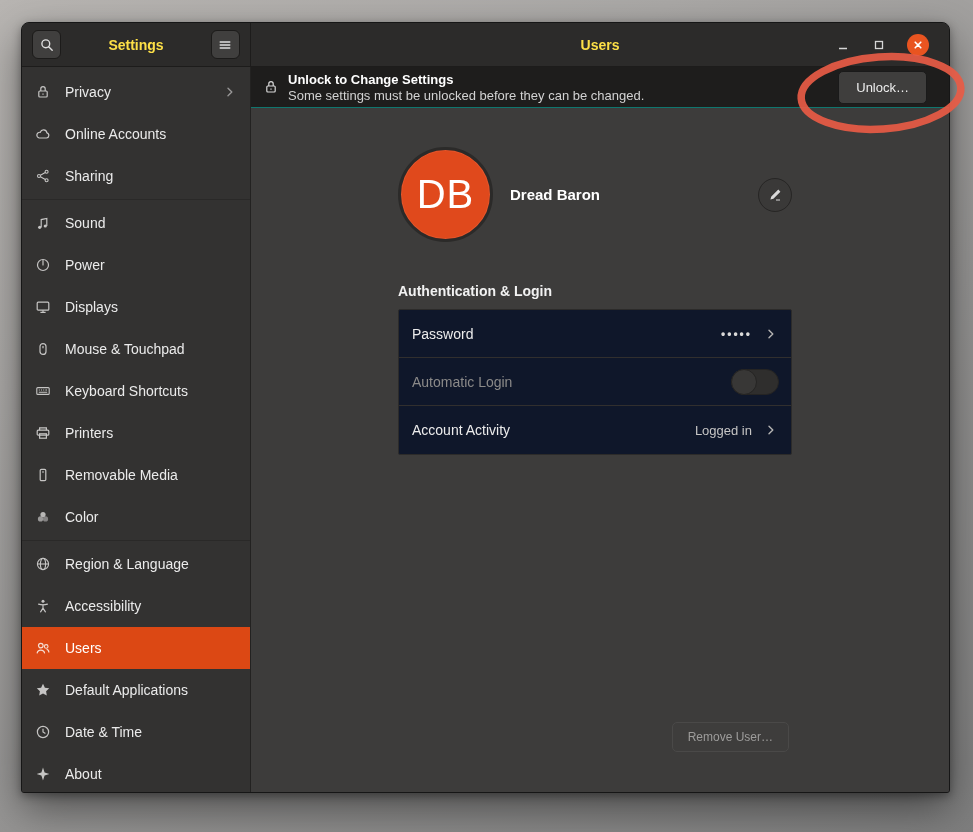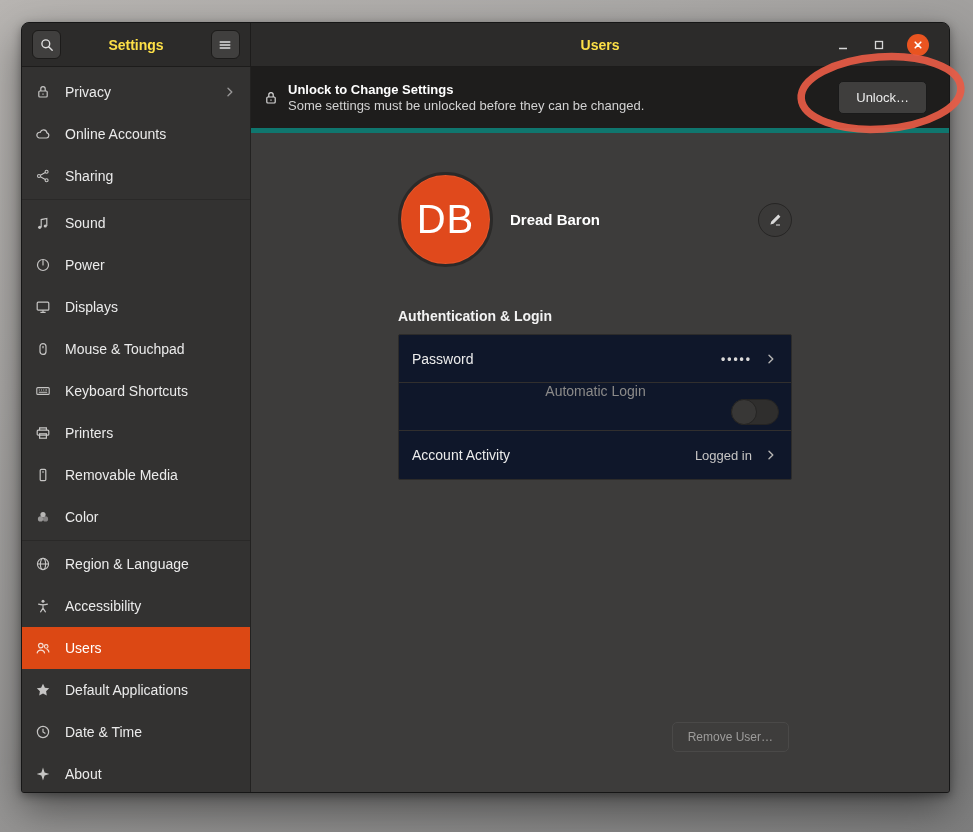--- a/index.html
+++ b/index.html
@@ -39,22 +39,22 @@
   .side-item{ height:42px; display:flex; align-items:center; gap:14px; padding:0 12px 0 13px; color:#c6c5c4; cursor:pointer; }
   .side-label{ font-size:14px; color:#ebebeb; white-space:nowrap; }
   .side-chev{ margin-left:auto; color:#969595; }
   .side-item.selected{ background:#dc4814; color:#f6ddd2; }
   .side-item.selected .side-label{ color:#ffffff; }
   .side-sep{ height:1px; background:#2a2928; margin:2px 0; }
 
   .content{ flex:1; display:flex; flex-direction:column; min-width:0; }
 
   
-  .banner{ flex:none; height:66px; display:flex; align-items:center; gap:9px;
-           padding:0 22px 0 12px; background:#1e1d1c; border-bottom:5px solid #0f766e; color:#d8d8d8; }
+  .banner{ flex:none; height:41px; display:flex; align-items:center; gap:9px;
+           padding:0 22px 0 12px; background:#1e1d1c; border-bottom:1px solid #0f766e; color:#d8d8d8; }
   .banner-texts{ display:flex; flex-direction:column; gap:1px; }
   .banner-title{ font-size:13px; font-weight:700; color:#ffffff; }
   .banner-sub{ font-size:13px; color:#d2d2d2; }
   .unlock-btn{ margin-left:auto; background:#3f3e3d; border:1px solid #1a1a1a; border-radius:5px;
                color:#ededed; font-size:13px; padding:8px 17px; cursor:pointer; font-family:inherit; }
 
   
   .scroll{ flex:1; position:relative; background:#3d3c3b; }
   .inner{ width:394px; margin:39px 0 8px 147px; }
 
@@ -66,21 +66,21 @@
   .user-name{ margin-left:17px; font-size:15px; font-weight:700; color:#ffffff; }
   .edit-btn{ margin-left:auto; width:34px; height:34px; border-radius:50%; background:#3a3938;
              border:1px solid #272625; color:#d9d9d9; display:flex; align-items:center; justify-content:center; cursor:pointer; }
 
   .section-heading{ margin:41px 0 10px; font-size:14px; font-weight:700; color:#f2f2f2; }
 
   .card{ background:#0f172a; border:1px solid #2c2b2a; border-radius:2px; }
   .row{ height:48px; display:flex; align-items:center; padding:0 12px 0 13px; border-bottom:1px solid #312f2e; cursor:pointer; }
   .row:last-child{ border-bottom:none; }
   .row-label{ font-size:14px; color:#ececec; }
-  .row.dim{ cursor:default;flex-direction:column; }
+  .row.dim{ cursor:default; }
   .row.dim .row-label{ color:#8b8a89; }
   .row-value{ margin-left:auto; font-size:13px; color:#c6c5c4; }
   .row-value.dots{ font-size:12px; font-weight:700; letter-spacing:2px; color:#dbdad9; }
   .row-chev{ margin-left:11px; color:#b5b4b3; }
 
   .toggle{ margin-left:auto; position:relative; width:48px; height:26px; border-radius:13px;
            background:#2f2e2d; border:1px solid #252423; }
   .knob{ position:absolute; left:-1px; top:-1px; width:26px; height:26px; border-radius:50%;
          background:#383736; border:1px solid #252423; }
 

